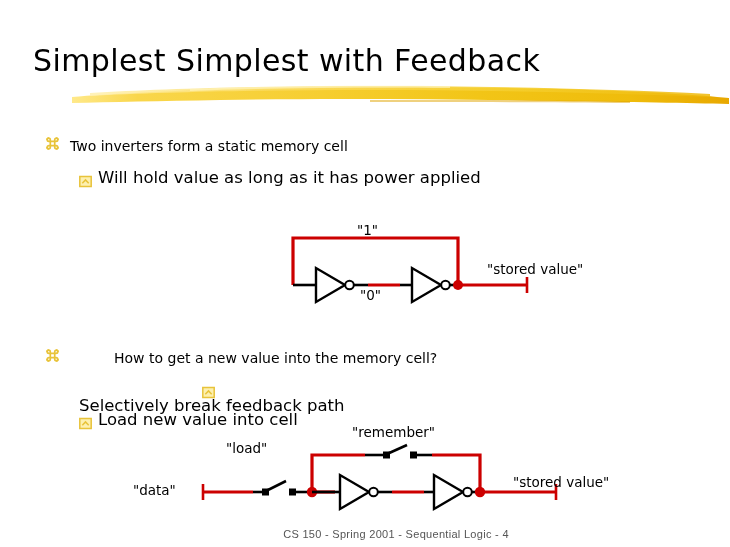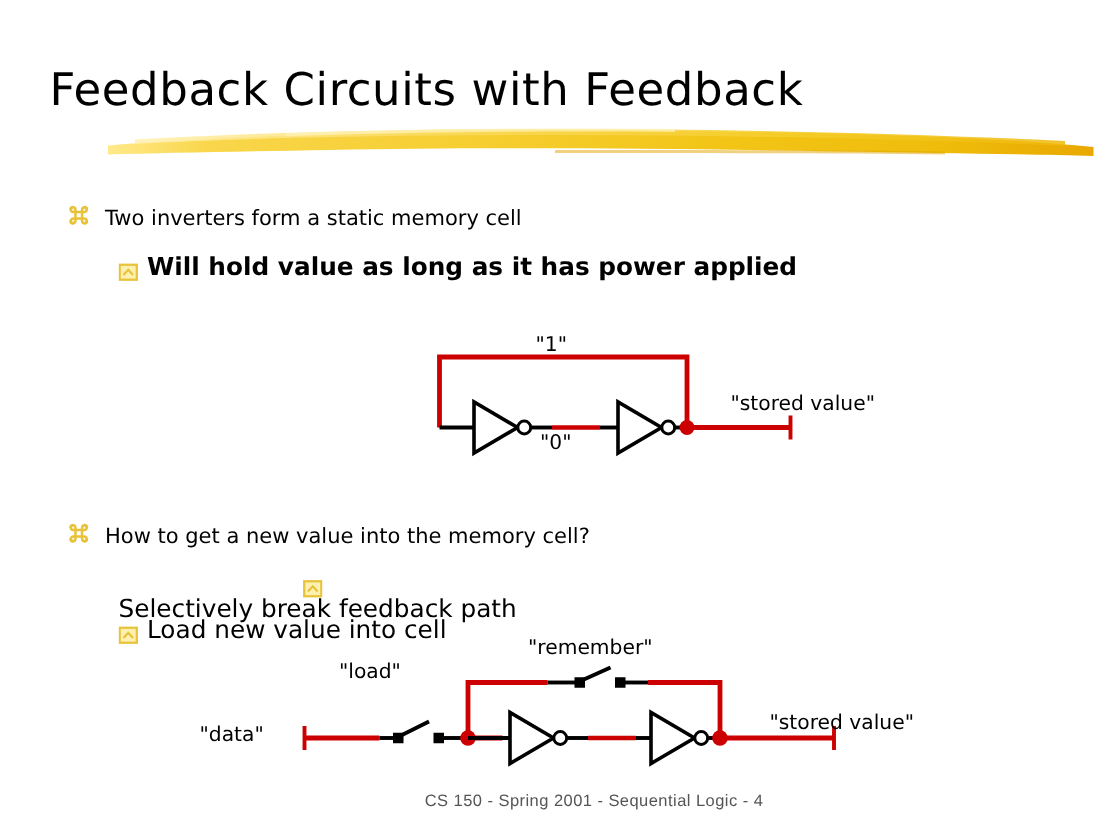--- a/index.html
+++ b/index.html
@@ -115,21 +115,21 @@
     color: #555555;
     letter-spacing: 0.3px;
     padding-left: 31px;
   }
 </style>
 </head>
 <body>
 
 <div id="slide">
 
-  <div id="title">Feedback Circuits with Feedback</div>
+  <div id="title">Simplest Simplest with Feedback</div>
 
   <svg id="brush" viewBox="0 0 660 24" preserveAspectRatio="none">
     <defs>
       <linearGradient id="gbrush" x1="0" y1="0" x2="1" y2="0">
         <stop offset="0%" stop-color="#FFE98A"></stop>
         <stop offset="10%" stop-color="#F9D64B"></stop>
         <stop offset="38%" stop-color="#F6CE30"></stop>
         <stop offset="62%" stop-color="#F2C517"></stop>
         <stop offset="85%" stop-color="#EFBC0B"></stop>
         <stop offset="100%" stop-color="#E8A800"></stop>
@@ -157,21 +157,21 @@
           <path d="M5,3 C2.6,3 2.6,6.3 5,6.3 L12,6.3 C14.4,6.3 14.4,3 12,3"></path>
           <path d="M5,14 C2.6,14 2.6,10.7 5,10.7 L12,10.7 C14.4,10.7 14.4,14 12,14"></path>
           <path d="M3,5 C3,2.6 6.3,2.6 6.3,5 L6.3,12 C6.3,14.4 3,14.4 3,12"></path>
           <path d="M14,5 C14,2.6 10.7,2.6 10.7,5 L10.7,12 C10.7,14.4 14,14.4 14,12"></path>
         </g>
       </svg>
     </span>
     <span>Two inverters form a static memory cell</span>
   </div>
 
-  <div class="bullet-l2" style="left:79px; top:168px;font-weight:bold;">
+  <div class="bullet-l2" style="left:79px; top:168px;">
     <span class="mark2">
       <svg viewBox="0 0 13 13" width="13" height="13">
         <rect x="0.8" y="1.5" width="11.4" height="10" fill="#FDF0B0" stroke="#E8C33A" stroke-width="1.5"></rect>
         <path d="M3.3,8.3 L6.5,4.9 L9.7,8.3" fill="none" stroke="#E8C33A" stroke-width="1.5"></path>
       </svg>
     </span>
     <span>Will hold value as long as it has power applied</span>
   </div>
 
   <svg class="circuit" viewBox="0 0 730 547">
@@ -197,21 +197,21 @@
 
       <line x1="458" y1="285" x2="527" y2="285" stroke="#CC0000" stroke-width="3.2"></line>
       <line x1="527" y1="277" x2="527" y2="293" stroke="#CC0000" stroke-width="2.6"></line>
     </g>
   </svg>
 
   <div class="lbl" style="left:357px; top:222px;">"1"</div>
   <div class="lbl" style="left:360px; top:287px;">"0"</div>
   <div class="lbl" style="left:487px; top:261px;">"stored value"</div>
 
-  <div class="bullet-l1" style="left:44px; top:346px;">
+  <div class="bullet-l1" style="left:44px; top:346px;gap:44px;">
     <span class="mark1">
       <svg viewBox="0 0 17 17" width="17" height="17">
         <g fill="none" stroke="#E8C33A" stroke-width="1.7">
           <path d="M5,3 C2.6,3 2.6,6.3 5,6.3 L12,6.3 C14.4,6.3 14.4,3 12,3"></path>
           <path d="M5,14 C2.6,14 2.6,10.7 5,10.7 L12,10.7 C14.4,10.7 14.4,14 12,14"></path>
           <path d="M3,5 C3,2.6 6.3,2.6 6.3,5 L6.3,12 C6.3,14.4 3,14.4 3,12"></path>
           <path d="M14,5 C14,2.6 10.7,2.6 10.7,5 L10.7,12 C10.7,14.4 14,14.4 14,12"></path>
         </g>
       </svg>
     </span>

